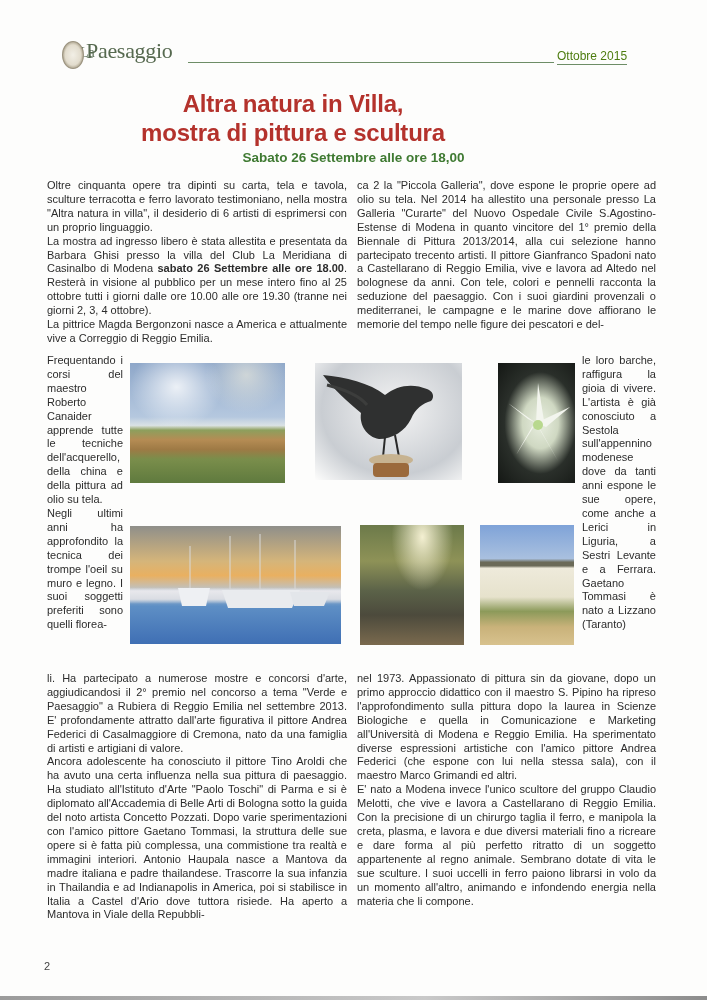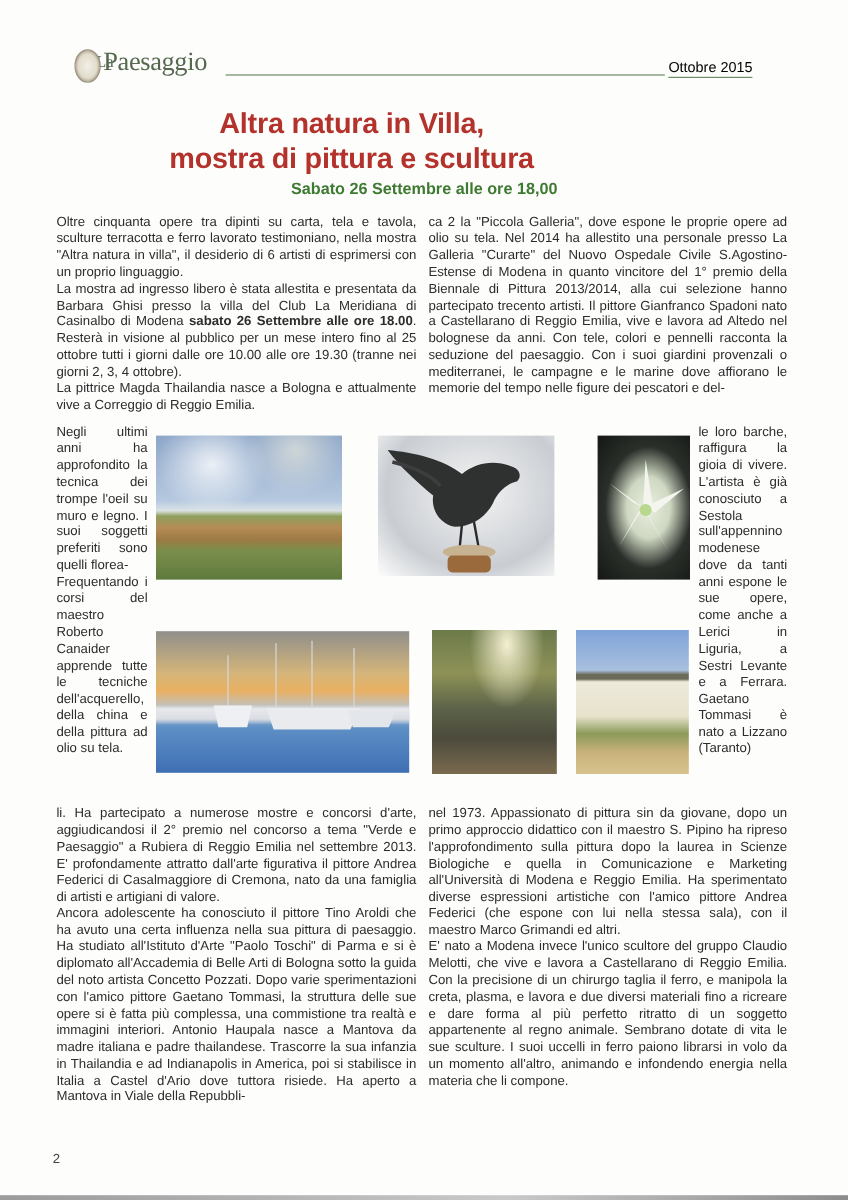--- a/index.html
+++ b/index.html
@@ -11,21 +11,21 @@
   }
   .abs { position: absolute; }
   .masthead-la { left: 36px; top: 45px; font-family: "Liberation Serif", serif; font-size: 14px; color: #556a52; margin-left: 44px; }
   .masthead-logo {
     left: 62px; top: 41px; width: 20px; height: 26px; border-radius: 50%;
     background: radial-gradient(ellipse at center, #f2efe6 0%, #e2dccd 55%, #a9a08a 75%, #cfc8b6 100%);
     border: 1px solid #9c9480;
   }
   .masthead-name { left: 86px; top: 38px; font-family: "Liberation Serif", serif; font-size: 22px; color: #56694f; letter-spacing: -0.3px; }
   .masthead-rule { left: 188px; top: 62px; width: 366px; height: 0; border-top: 1.5px solid #6d8d66; }
-  .masthead-date { left: 557px; top: 49px; font-size: 12px; color: #000000; border-bottom: 1.5px solid #6d8d66; padding-bottom: 1px; }
+  .masthead-date { left: 557px; top: 49px; font-size: 12px; color: #4d7c0f; border-bottom: 1.5px solid #6d8d66; padding-bottom: 1px; }
 
   .title {
     left: 0; width: 586px; text-align: center; color: #b4322c;
     font-weight: bold; font-size: 24px; line-height: 29px; letter-spacing: -0.2px;
   }
   .title1 { top: 89px; }
   .title2 { top: 118px; }
   .subtitle { left: 0; top: 150px; width: 707px; text-align: center; color: #3f7a32; font-weight: bold; font-size: 13.5px; }
 
   .txt { font-size: 11px; line-height: 13.9px; text-align: justify; color: #2c2c2c; }
@@ -86,30 +86,30 @@
 <div class="abs masthead-rule"></div>
 <div class="abs masthead-date">Ottobre 2015</div>
 
 <div class="abs title title1">Altra natura in Villa,</div>
 <div class="abs title title2">mostra di pittura e scultura</div>
 <div class="abs subtitle">Sabato 26 Settembre alle ore 18,00</div>
 
 <div class="abs txt col-left-top">
   <p>Oltre cinquanta opere tra dipinti su carta, tela e tavola, sculture terracotta e ferro lavorato testimoniano, nella mostra "Altra natura in villa", il desiderio di 6 artisti di esprimersi con un proprio linguaggio.</p>
   <p><span>La mostra ad ingresso libero è stata allestita e presentata da Barbara Ghisi presso la villa del Club La Meridiana di Casinalbo di Modena </span><b>sabato 26 Settembre alle ore 18.00</b><span>. Resterà in visione al pubblico per un mese intero fino al 25 ottobre tutti i giorni dalle ore 10.00 alle ore 19.30 (tranne nei giorni 2, 3, 4 ottobre).</span></p>
-  <p>La pittrice Magda Thailandia nasce a Bologna e attualmente vive a Correggio di Reggio Emilia.</p>
+  <p>La pittrice Magda Bergonzoni nasce a America e attualmente vive a Correggio di Reggio Emilia.</p>
 </div>
 
 <div class="abs txt col-right-top">
   <p>ca 2 la "Piccola Galleria", dove espone le proprie opere ad olio su tela. Nel 2014 ha allestito una personale presso La Galleria "Curarte" del Nuovo Ospedale Civile S.Agostino-Estense di Modena in quanto vincitore del 1° premio della Biennale di Pittura 2013/2014, alla cui selezione hanno partecipato trecento artisti. Il pittore Gianfranco Spadoni nato a Castellarano di Reggio Emilia, vive e lavora ad Altedo nel bolognese da anni. Con tele, colori e pennelli racconta la seduzione del paesaggio. Con i suoi giardini provenzali o mediterranei, le campagne e le marine dove affiorano le memorie del tempo nelle figure dei pescatori e del-</p>
 </div>
 
 <div class="abs txt narrow side-left" style="hyphens:auto;" lang="it">
+  <p>Frequentando i corsi del maestro Roberto Canaider apprende tutte le tecniche dell'acquerello, della china e della pittura ad olio su tela.</p>
   <p>Negli ultimi anni ha approfondito la tecnica dei trompe l'oeil su muro e legno. I suoi soggetti preferiti sono quelli florea-</p>
-  <p>Frequentando i corsi del maestro Roberto Canaider apprende tutte le tecniche dell'acquerello, della china e della pittura ad olio su tela.</p>
 </div>
 <div class="abs txt narrow side-right" style="hyphens:auto;" lang="it">
   <p>le loro barche, raffigura la gioia di vivere. L'artista è già conosciuto a Sestola sull'appennino modenese dove da tanti anni espone le sue opere, come anche a Lerici in Liguria, a Sestri Levante e a Ferrara. Gaetano Tommasi è nato a Lizzano (Taranto)</p>
 </div>
 
 <div class="painting img-landscape"></div>
 <div class="painting img-bird">
   <svg width="147" height="117" viewBox="0 0 147 117">
     <path d="M8 12 C30 14, 55 20, 70 32 C82 22, 98 20, 112 26 C118 28, 120 34, 116 38 C108 40, 100 46, 96 56 C90 68, 78 76, 64 76 C52 74, 44 62, 46 50 C34 40, 18 26, 8 12 Z" fill="#2f3030"></path>
     <path d="M12 22 C28 26, 44 32, 52 42" stroke="#3c3d3c" stroke-width="3" fill="none"></path>

